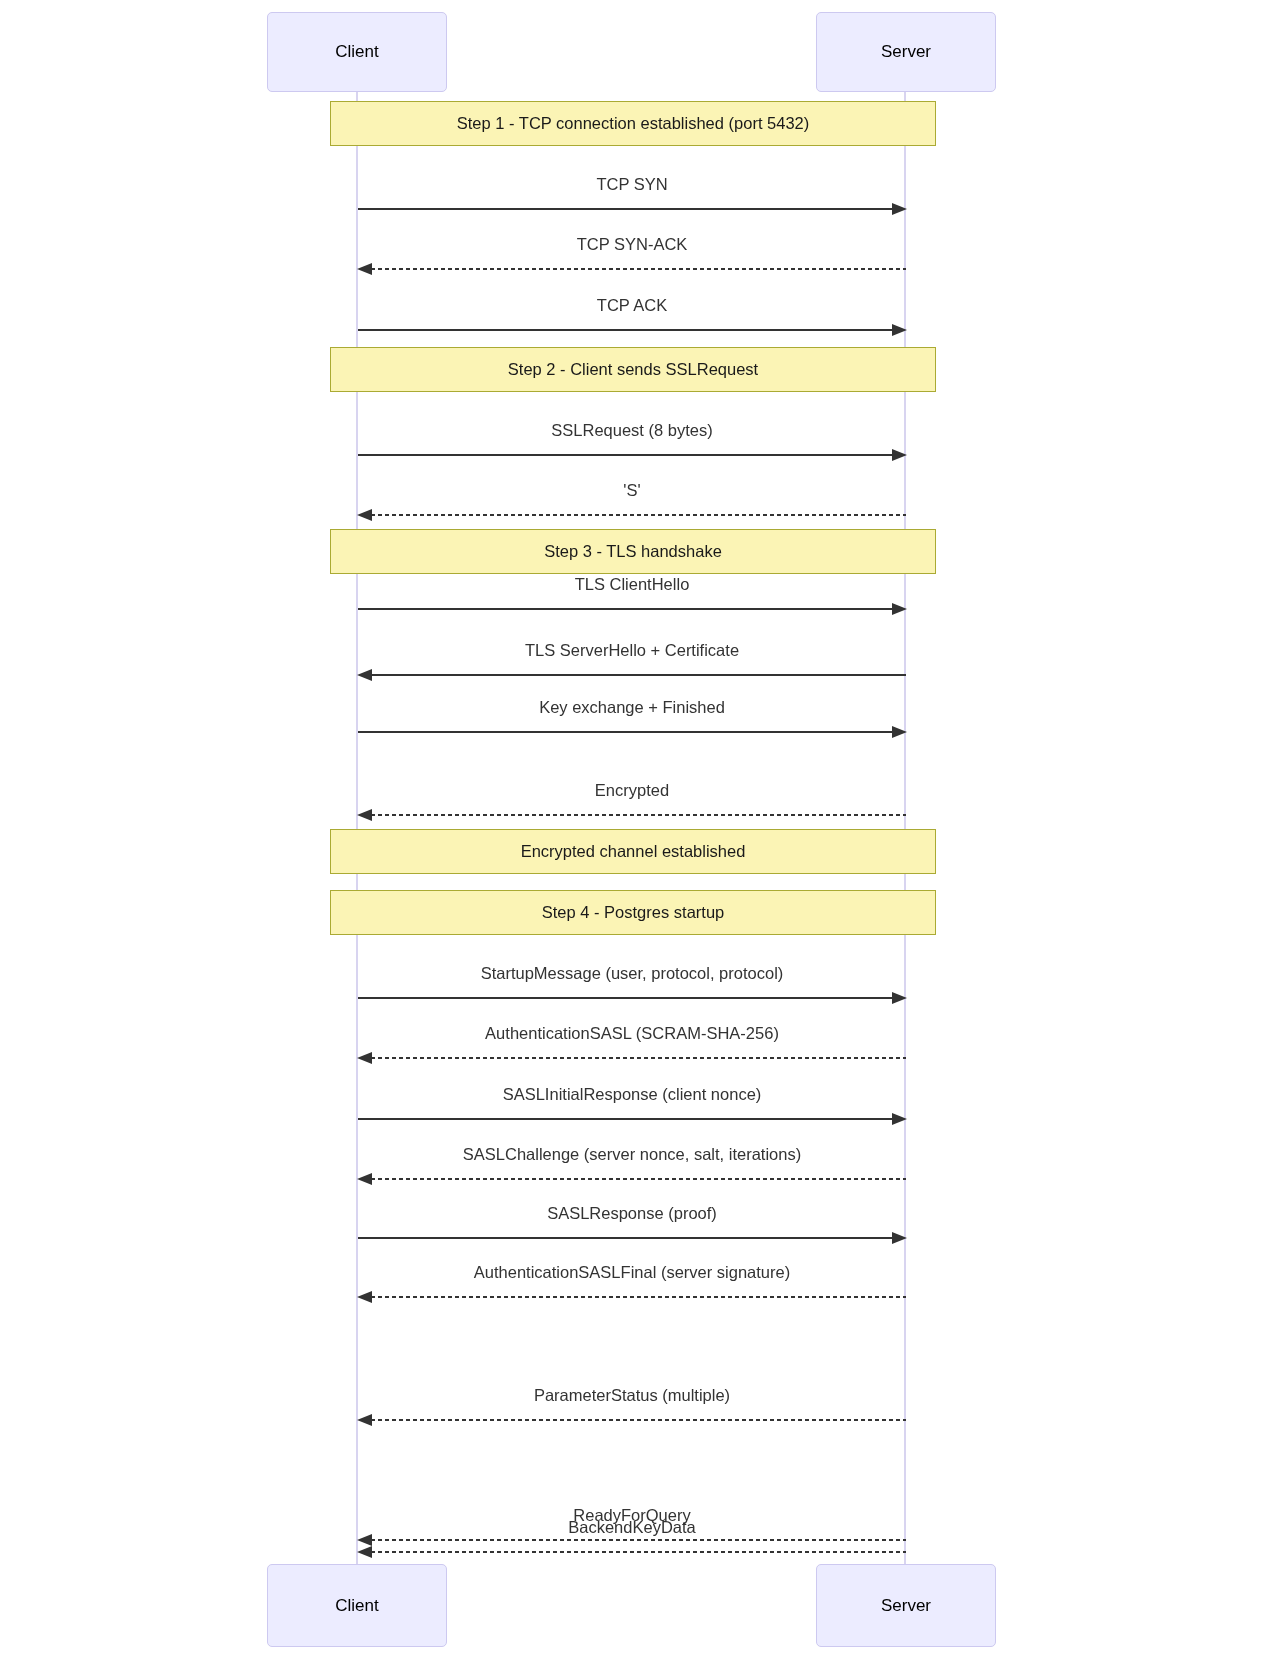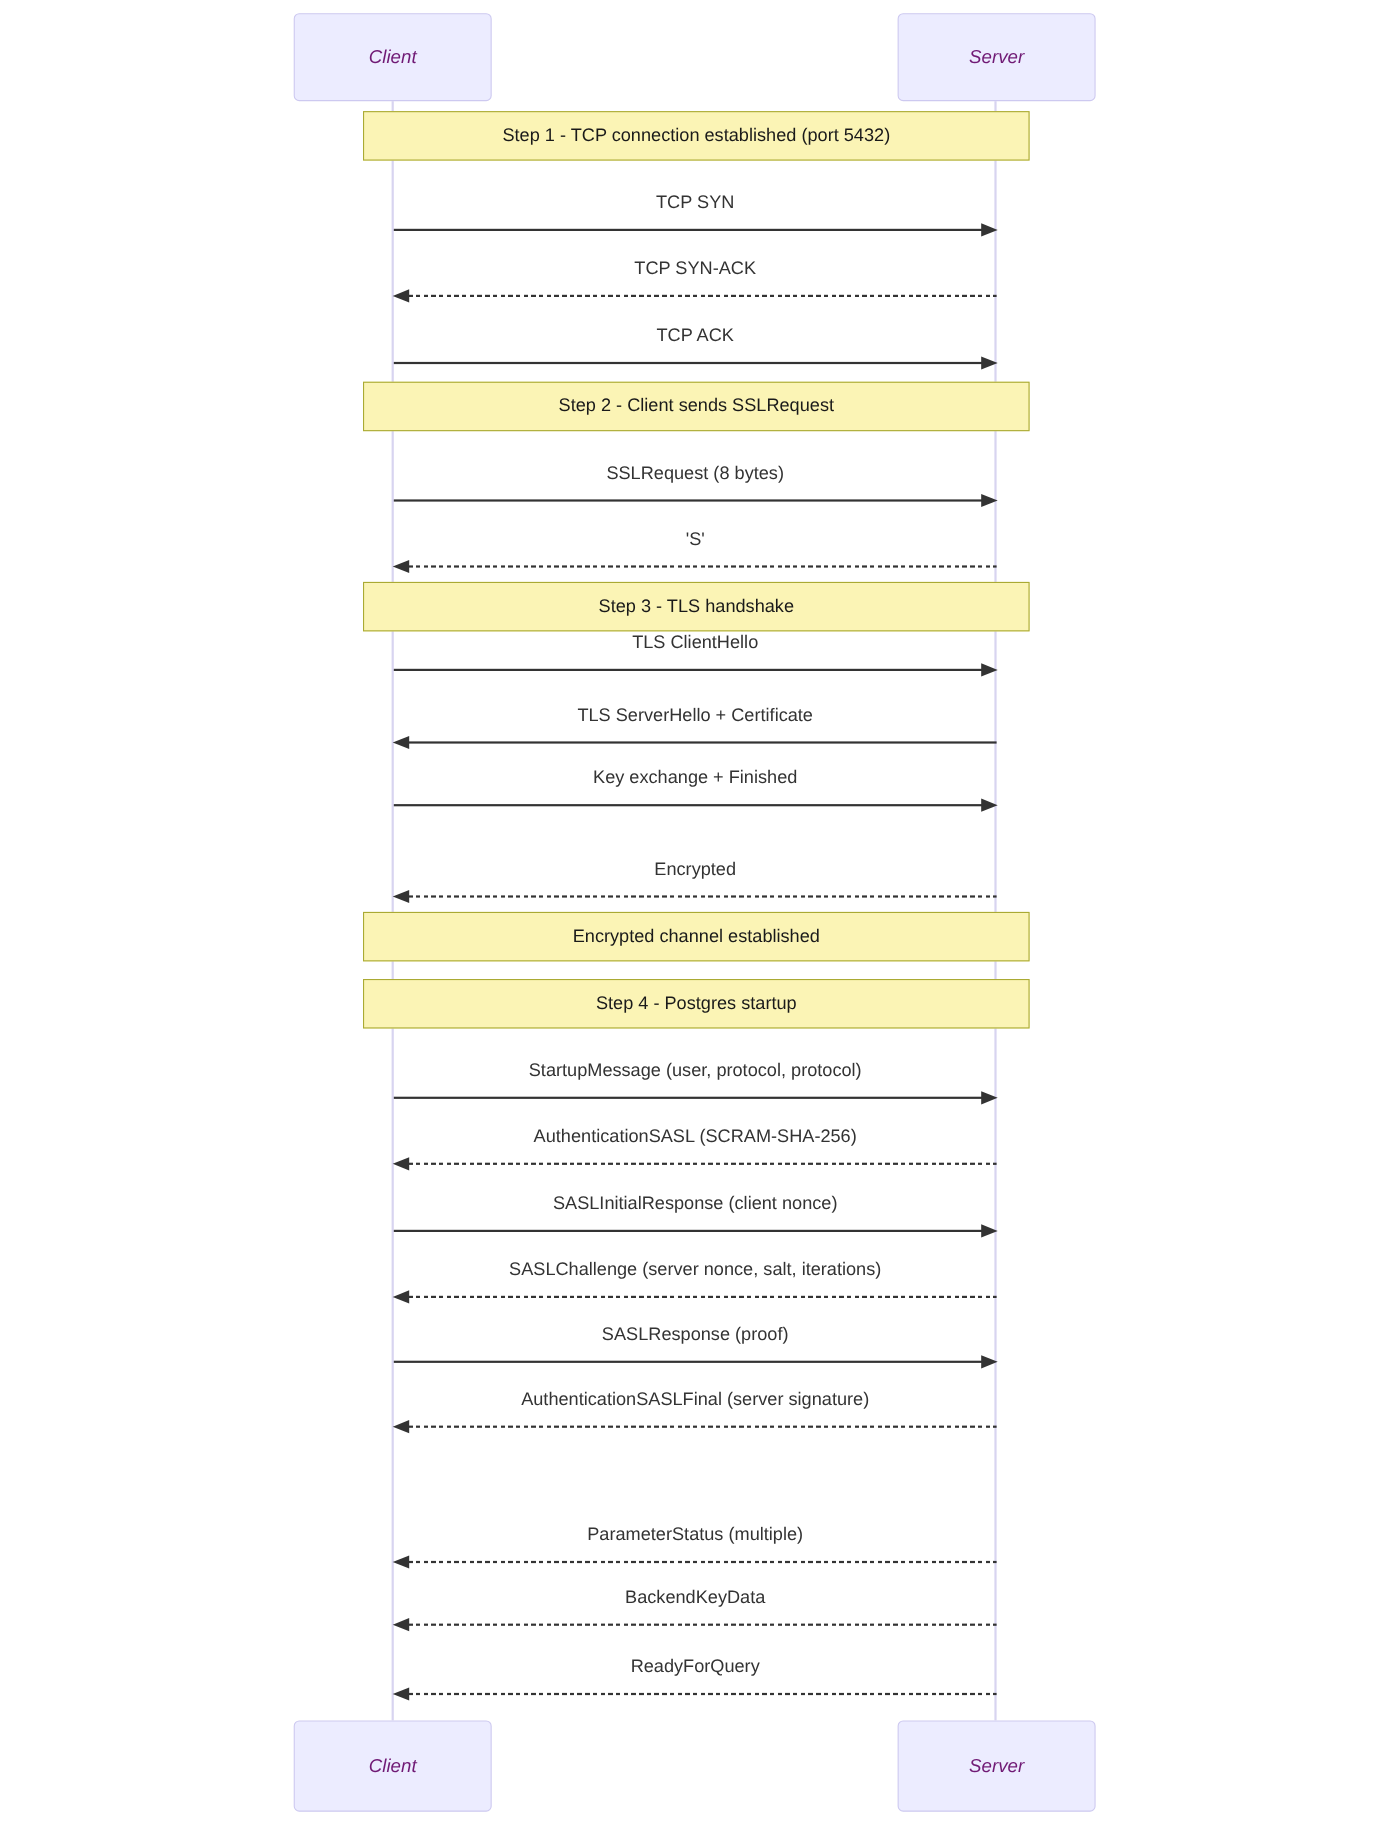--- a/index.html
+++ b/index.html
@@ -13,21 +13,21 @@
   .lifeline{
     position:absolute;top:92px;height:1472px;width:2px;
     background:var(--lifeline,#d8d4f0);
   }
   .actor-box{
     position:absolute;width:178px;height:78px;
     background:var(--actor-fill,#ECECFF);
     border:1px solid var(--actor-border,#cdc9f0);
     border-radius:5px;
     display:flex;align-items:center;justify-content:center;
-    font-size:17px;color:#701a75;font-style:italic;
+    font-size:17px;color:#000000;
   }
   .banner{
     position:absolute;left:330px;width:604px;height:43px;
     background:var(--note-fill,#FBF4B5);
     border:1px solid var(--note-border,#AAAA33);
     text-align:center;line-height:43px;
     font-size:16.5px;color:#1a1a1a;
     white-space:nowrap;
   }
   .msg{position:absolute;left:358px;width:548px;height:46px;}
@@ -145,21 +145,21 @@
   <div class="msg left dashed" style="top:1260px;">
     <div class="lbl">AuthenticationSASLFinal (server signature)</div>
     <div class="line"></div>
     <div class="head"></div>
   </div>
   <div class="msg left dashed" style="top:1383px;">
     <div class="lbl">ParameterStatus (multiple)</div>
     <div class="line"></div>
     <div class="head"></div>
   </div>
-  <div class="msg left dashed" style="top:1440px;">
+  <div class="msg left dashed" style="top:1515px;">
     <div class="lbl">BackendKeyData</div>
     <div class="line"></div>
     <div class="head"></div>
   </div>
   <div class="msg left dashed" style="top:1503px;">
     <div class="lbl">ReadyForQuery</div>
     <div class="line"></div>
     <div class="head"></div>
   </div>
 

